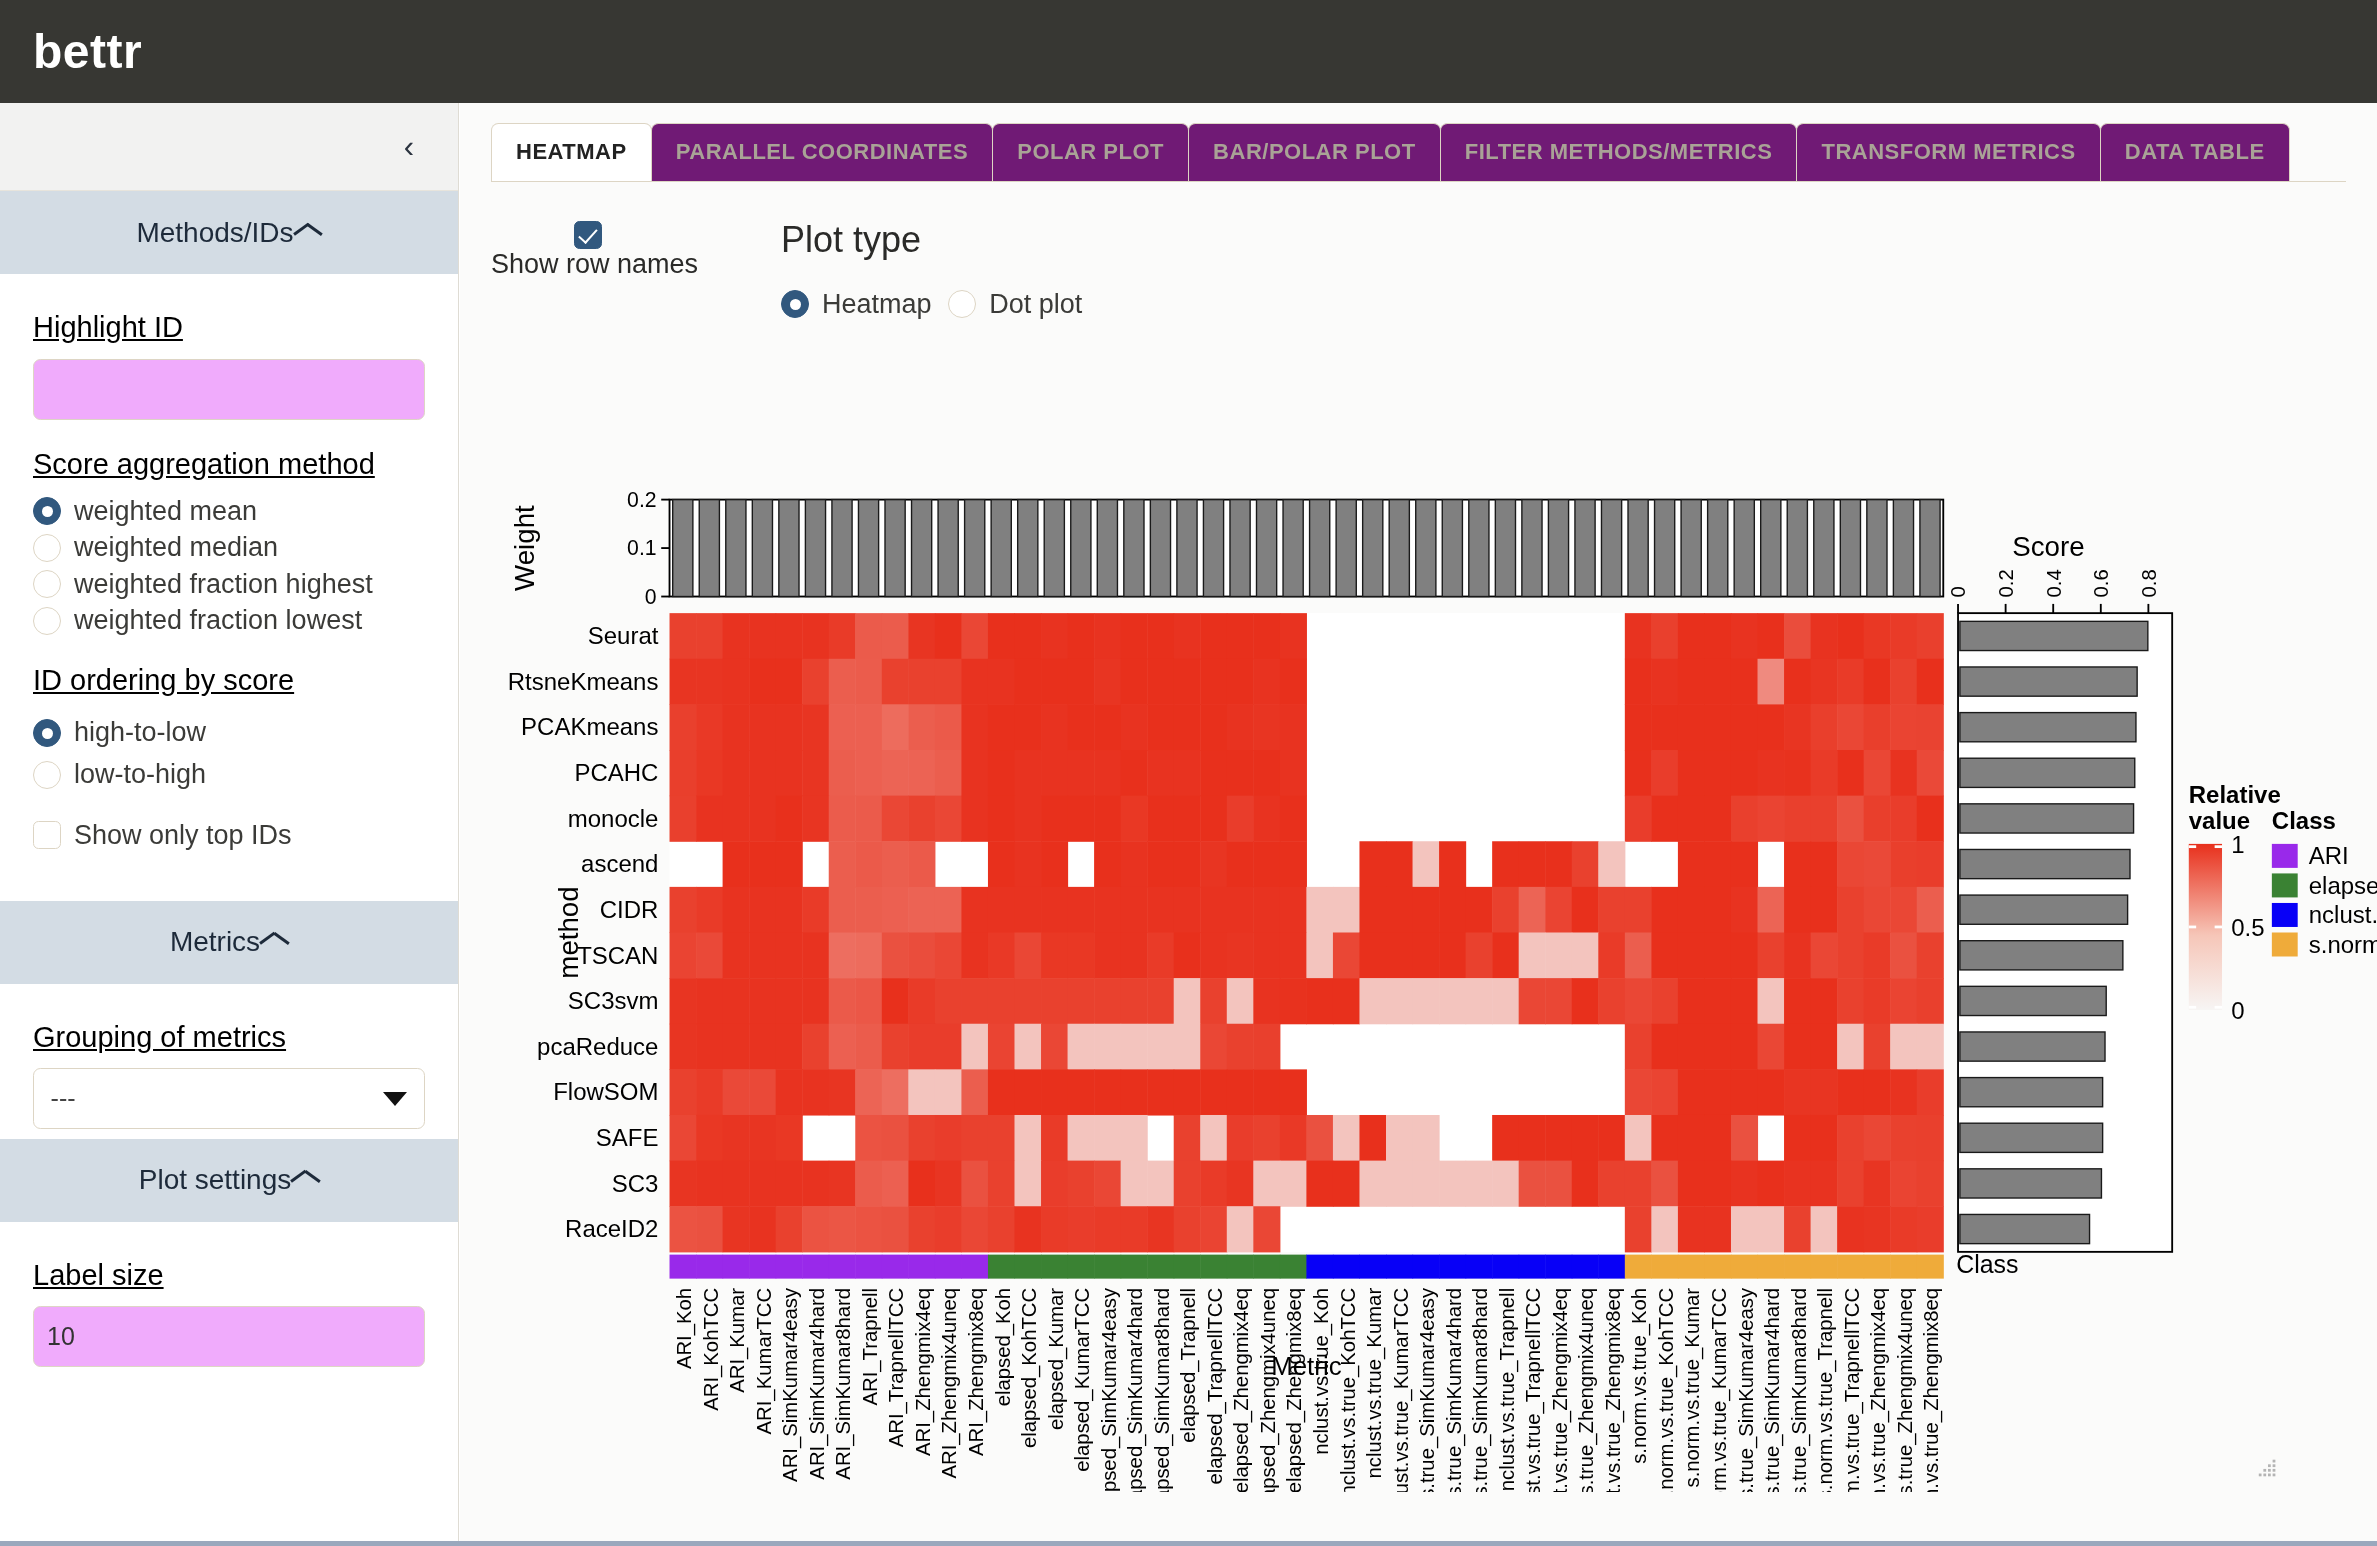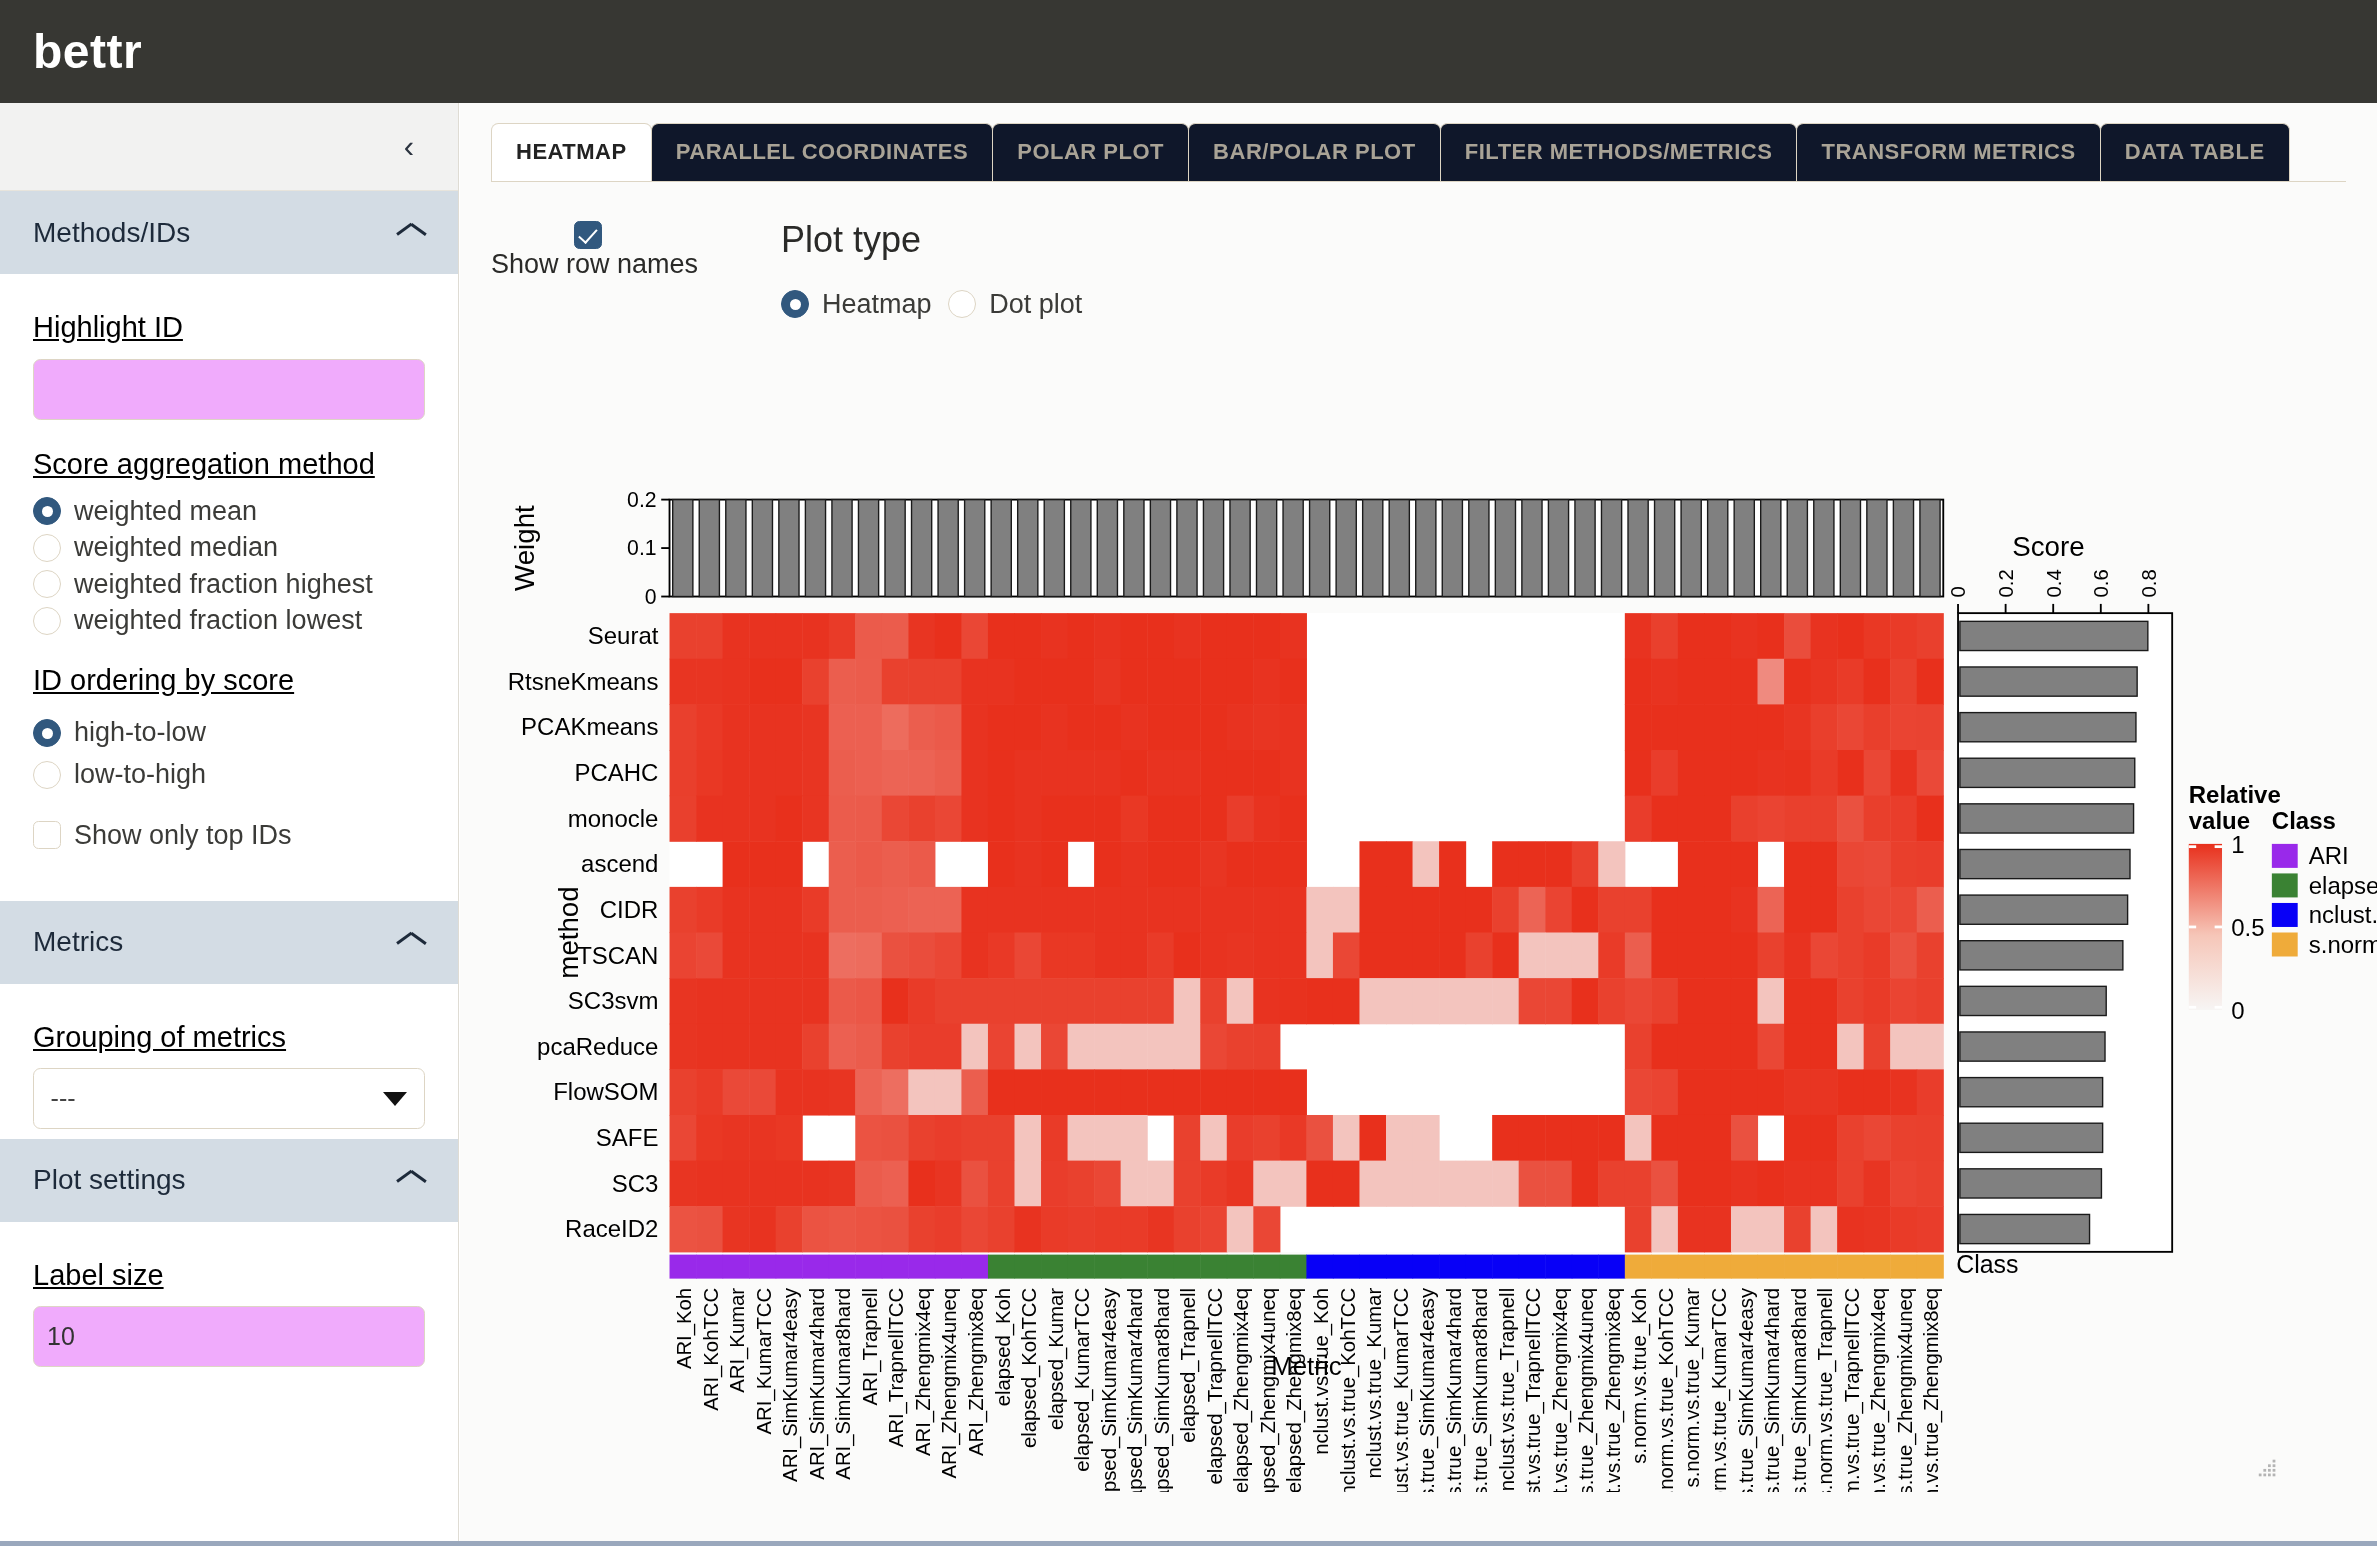--- a/index.html
+++ b/index.html
@@ -28,21 +28,21 @@
     border-right:0.9px solid #dfdcd4;
     overflow:hidden;
   }
   .collapse-strip {
     height:88px; background:#f2f2f1; border-bottom:0.9px solid #e7e4dc;
     display:flex; align-items:center; justify-content:flex-end; padding-right:44px;
   }
   .chev-left { font-size:31px; color:#2c3440; line-height:1; font-weight:300;}
   .panel-head {
     background:#d3dce4; height:83px; display:flex; align-items:center;
-    justify-content:space-between; padding:0 33px;
+    justify-content:center; padding:0 33px;
   }
   .panel-head .ph-title { font-size:28px; color:#1d2a3a; }
   .chev-up {
     width:28px; height:16.6px; position:relative;
   }
   .chev-up::before, .chev-up::after {
     content:""; position:absolute; top:8.3px; width:17.5px; height:2.8px; background:#1d2a3a;
   }
   .chev-up::before { left:0; transform-origin:left center; transform:rotate(-36deg); }
   .chev-up::after  { right:0; transform-origin:right center; transform:rotate(36deg); }
@@ -89,21 +89,21 @@
     position:absolute; left:460px; top:103px; width:1918px; height:1443px;
     background:#fbfbfa;
   }
   #tabstrip {
     position:absolute; left:31px; top:18.5px; display:flex; align-items:flex-end;
     border-bottom:0.9px solid #ddd5c4; width:1855px; height:60px;
   }
   .tab {
     height:58px; display:flex; align-items:center; padding:0 24px;
     font-size:22px; font-weight:700; letter-spacing:0.5px;
-    background:#0f172a; border:0.9px solid #ddd5c4; border-bottom:none;
+    background:#701a75; border:0.9px solid #ddd5c4; border-bottom:none;
     border-radius:7.4px 7.4px 0 0; margin-right:-0.9px; color:#a9a396;
   }
   .tab.active { background:#ffffff; color:#222; }
 
   .opt-row { position:absolute; left:31px; top:118px; }
   .opt-checkrow { display:flex; align-items:center;flex-direction:column; }
   .opt-label { font-size:27px; color:#2a2a28; }
   #plottype { position:absolute; left:321px; top:116px; }
   #plottype .pt-title { font-size:36px; color:#2a2a28; margin-bottom:22px; }
 

